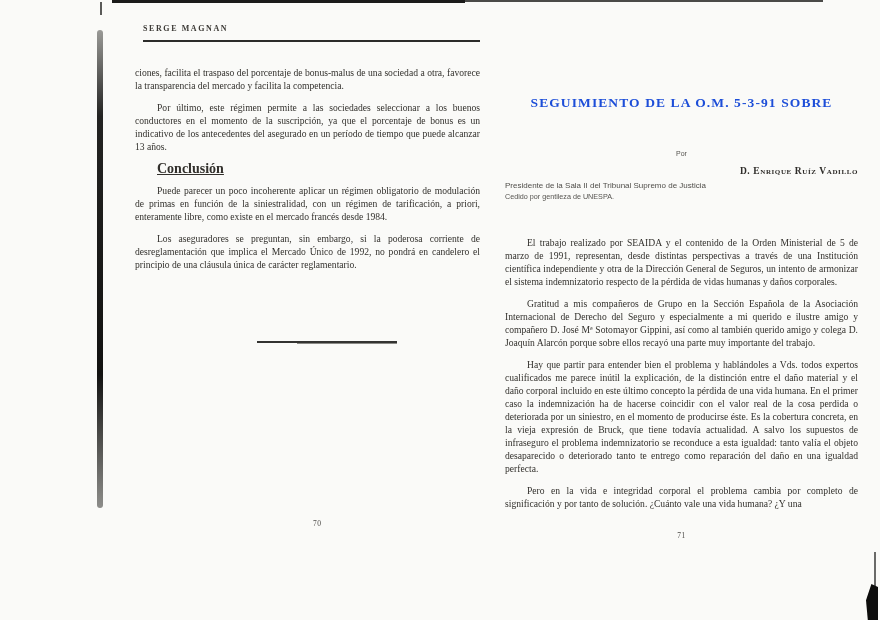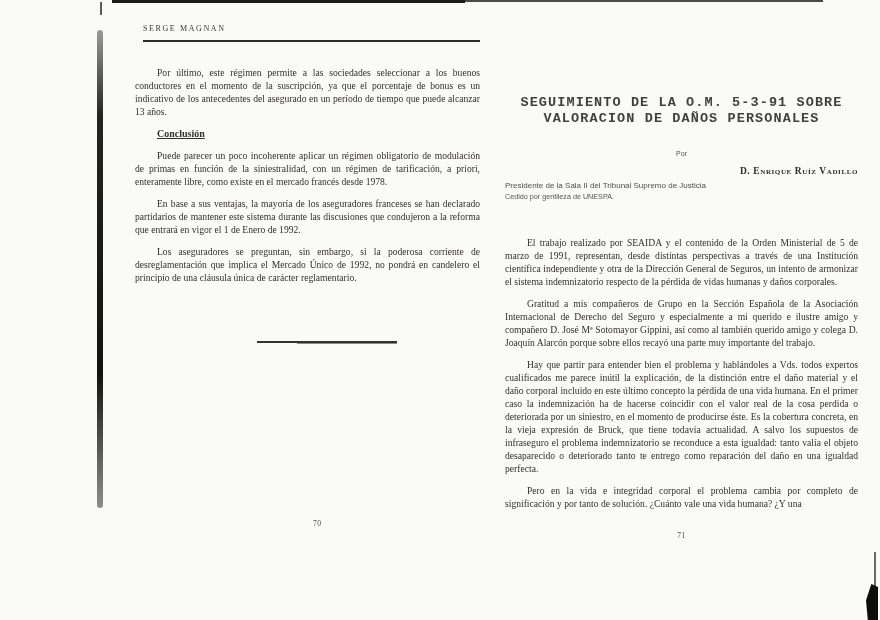--- a/index.html
+++ b/index.html
@@ -15,43 +15,43 @@
   .edge-right-line{position:absolute;left:874px;top:552px;width:2px;height:34px;background:#6a6a68;}
   .edge-right-wedge{position:absolute;left:866px;top:584px;width:12px;height:36px;background:#0d0d0c;
           clip-path:polygon(45% 0,100% 8%,100% 100%,15% 100%,0 45%);}
 
   
   .page{position:absolute;top:0;height:620px;filter:blur(0.25px);}
   #left-page{left:135px;width:345px;}
   #right-page{left:505px;width:353px;}
 
   .running-header{position:absolute;top:24px;left:8px;font-size:8px;letter-spacing:1.6px;
-          color:#3c3a36;font-weight:400;}
+          color:#3c3a36;font-weight:700;}
   .header-rule{position:absolute;top:40px;left:8px;width:337px;height:2px;background:#2c2c2a;}
 
   .body-text{position:absolute;left:0;right:0;font-size:9.6px;line-height:13px;text-align:justify;}
   #left-body{top:66px;}
   #right-body{top:236px;}
   .body-text p{margin:0 0 0 0;}
   .body-text p + p{margin-top:9px;}
   .indent{text-indent:22px;}
   .section-heading{margin-top:12px;margin-bottom:3px;font-weight:bold;text-indent:22px;
-          text-decoration:underline;font-size:10px;}
+          text-decoration:underline;font-size:14px;}
 
   .divider{position:absolute;top:341px;left:122px;width:140px;height:4px;}
   .divider .d1{height:2px;background:#333331;}
   .divider .d2{height:1px;margin-left:40px;background:#8a8a86;}
 
   .page-number{position:absolute;font-size:7.5px;color:#4a4845;letter-spacing:.5px;}
   #left-pagenum{top:519px;left:178px;}
   #right-pagenum{top:531px;left:0;right:0;text-align:center;}
 
   
   .article-title{position:absolute;top:95px;left:0;right:0;text-align:center;
-          font-weight:bold;font-size:13.5px;line-height:15.5px;letter-spacing:1.1px;color:#404040;font-family:Liberation Mono, monospace;}
+          font-weight:bold;font-size:13.5px;line-height:15.5px;letter-spacing:1.1px;color:#1d4ed8;}
   .byline{position:absolute;top:150px;left:0;right:0;text-align:center;
           font-family:"Liberation Sans",sans-serif;font-size:7px;color:#55534f;}
   .author-name{position:absolute;top:166px;left:0;right:0;text-align:right;
           font-variant:small-caps;font-weight:700;font-size:9.5px;letter-spacing:.6px;color:#2e2c29;}
   .author-role{position:absolute;top:181px;left:0;right:0;
           font-family:"Liberation Sans",sans-serif;font-size:8px;color:#504e4a;}
   .courtesy{position:absolute;top:192px;left:0;right:0;text-align:left;
           font-family:"Liberation Sans",sans-serif;font-size:7.2px;color:#55534f;}
 </style>
 </head>
@@ -64,39 +64,38 @@
   <div class="corner-tick"></div>
   <div class="gutter"></div>
   <div class="edge-right-line"></div>
   <div class="edge-right-wedge"></div>
 
   <div class="page" id="left-page">
     <div class="running-header">SERGE MAGNAN</div>
     <div class="header-rule"></div>
 
     <div class="body-text" id="left-body">
+      <p>ciones, facilita el traspaso del porcentaje de bonus-malus de una sociedad a otra, favorece la transparencia del mercado y facilita la competencia.</p>
       <p class="indent">Por último, este régimen permite a las sociedades seleccionar a los buenos conductores en el momento de la suscripción, ya que el porcentaje de bonus es un indicativo de los antecedentes del asegurado en un período de tiempo que puede alcanzar 13 años.</p>
       <p class="section-heading">Conclusión</p>
-      <p class="indent">Puede parecer un poco incoherente aplicar un régimen obligatorio de modulación de primas en función de la siniestralidad, con un régimen de tarificación, a priori, enteramente libre, como existe en el mercado francés desde 1978.</p>
-      <p class="indent">En base a sus ventajas, la mayoría de los aseguradores franceses se han declarado partidarios de mantener este sistema durante las discusiones que condujeron a la reforma que entrará en vigor el 1 de Enero de 1992.</p>
+      <p class="indent">Puede parecer un poco incoherente aplicar un régimen obligatorio de modulación de primas en función de la siniestralidad, con un régimen de tarificación, a priori, enteramente libre, como existe en el mercado francés desde 1984.</p>
       <p class="indent">Los aseguradores se preguntan, sin embargo, si la poderosa corriente de desreglamentación que implica el Mercado Único de 1992, no pondrá en candelero el principio de una cláusula única de carácter reglamentario.</p>
     </div>
 
     <div class="divider">
       <div class="d1"></div>
       <div class="d2"></div>
     </div>
 
     <div class="page-number" id="left-pagenum">70</div>
   </div>
 
   <div class="page" id="right-page">
     <div class="article-title">
       <div>SEGUIMIENTO DE LA O.M. 5-3-91 SOBRE</div>
-      <div>VALORACION DE DAÑOS PERSONALES</div>
     </div>
 
     <div class="byline">Por</div>
     <div class="author-name">D. Enrique Ruíz Vadillo</div>
     <div class="author-role">Presidente de la Sala II del Tribunal Supremo de Justicia</div>
     <div class="courtesy">Cedido por gentileza de UNESPA.</div>
 
     <div class="body-text" id="right-body">
       <p class="indent">El trabajo realizado por SEAIDA y el contenido de la Orden Ministerial de 5 de marzo de 1991, representan, desde distintas perspectivas a través de una Institución científica independiente y otra de la Dirección General de Seguros, un intento de armonizar el sistema indemnizatorio respecto de la pérdida de vidas humanas y daños corporales.</p>
       <p class="indent">Gratitud a mis compañeros de Grupo en la Sección Española de la Asociación Internacional de Derecho del Seguro y especialmente a mi querido e ilustre amigo y compañero D. José Mª Sotomayor Gippini, así como al también querido amigo y colega D. Joaquín Alarcón porque sobre ellos recayó una parte muy importante del trabajo.</p>

